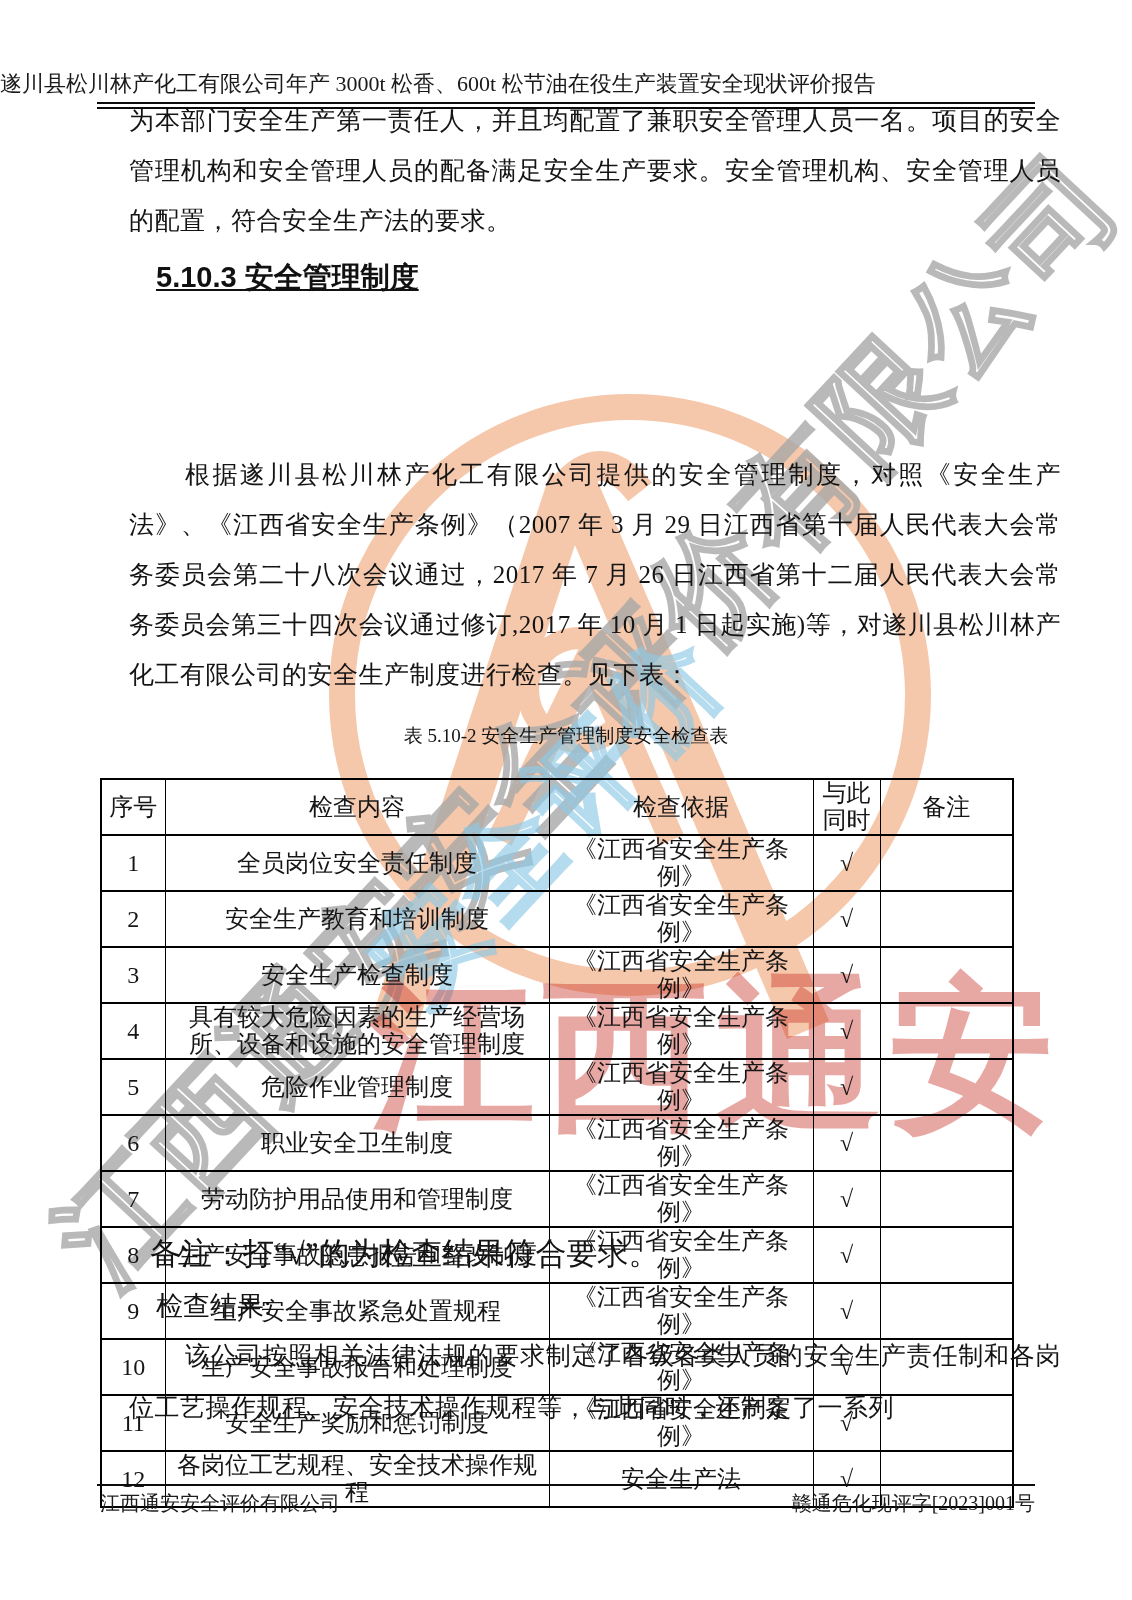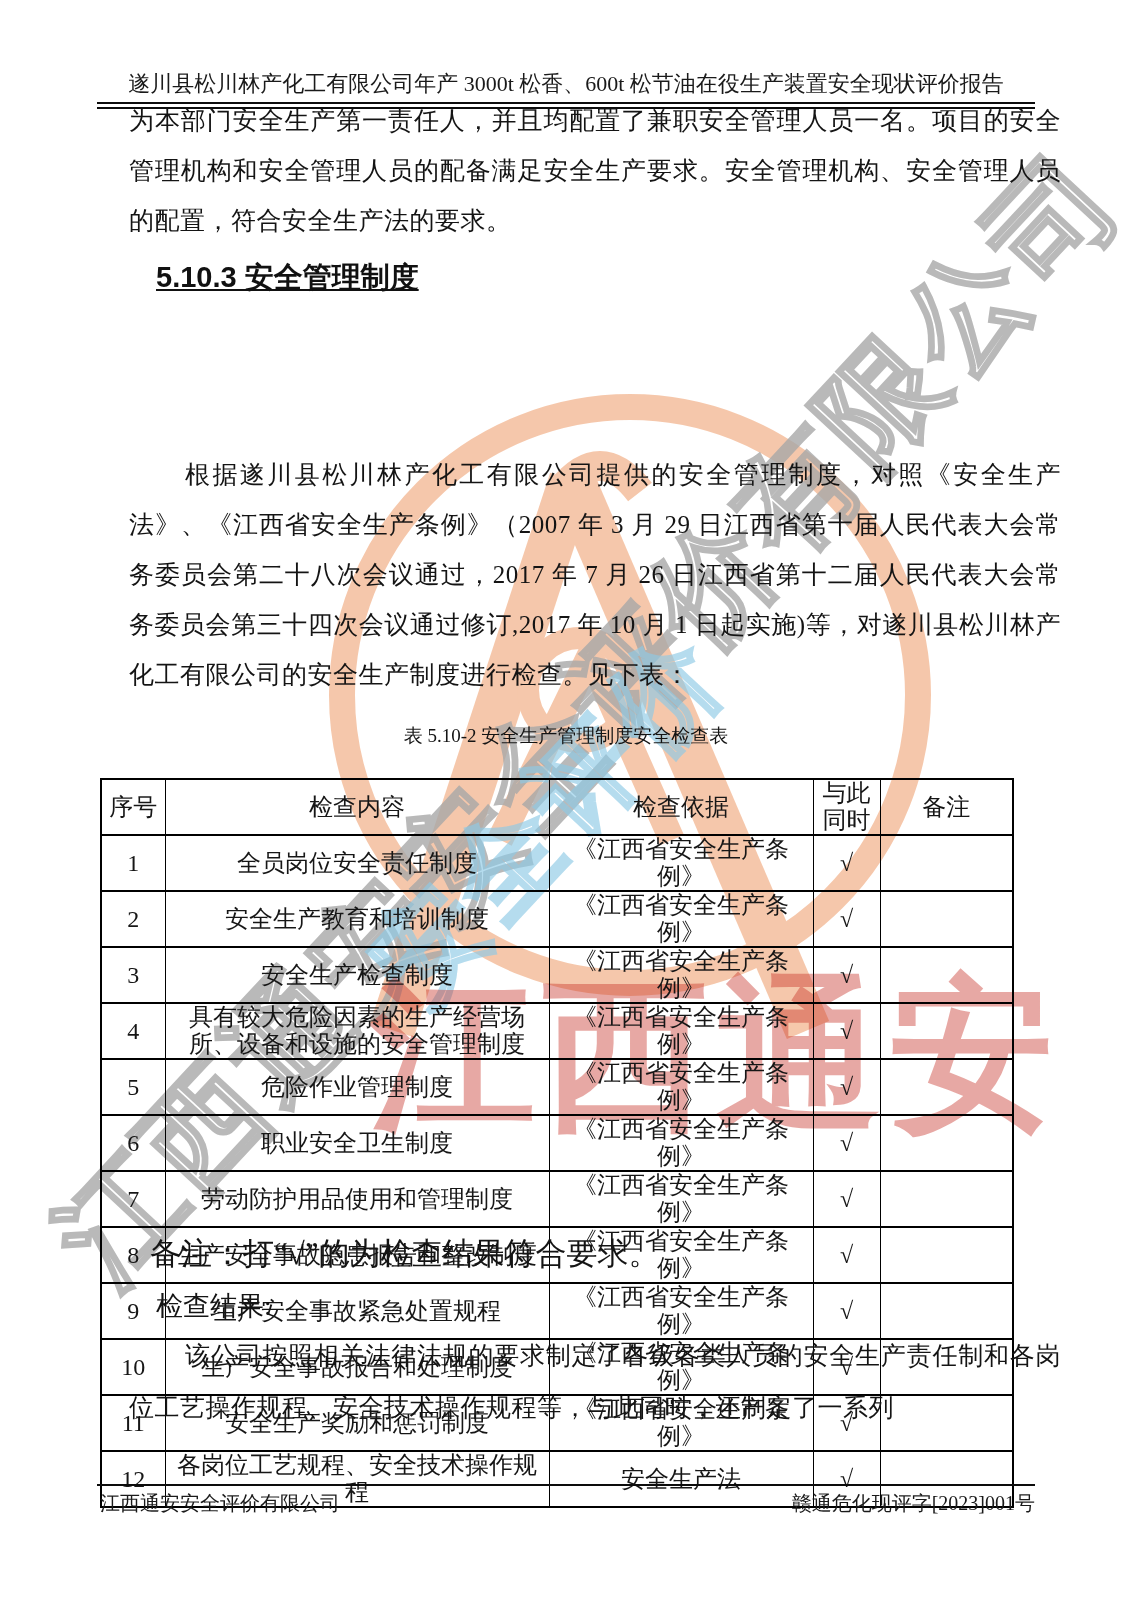--- a/index.html
+++ b/index.html
@@ -11,21 +11,21 @@
     font-family:"Liberation Serif", serif;
     color:#141414;
     overflow:hidden;
   }
   .abs{position:absolute;}
   .layer-content{position:absolute;inset:0;z-index:1;}
   .layer-watermark{position:absolute;inset:0;z-index:0;}
 
   .doc-header{
     top:70px;left:0;width:1132px;
-    text-align:center;
+    text-align:left;
     font-size:22px;line-height:28px;
     color:#1a1a1a;
   }
   .header-rule{
     top:102px;left:97px;width:938px;height:3px;
     border-top:2px solid #0c0c0c;
     border-bottom:2px solid #0c0c0c;
   }
   .para{
     font-size:25px;

